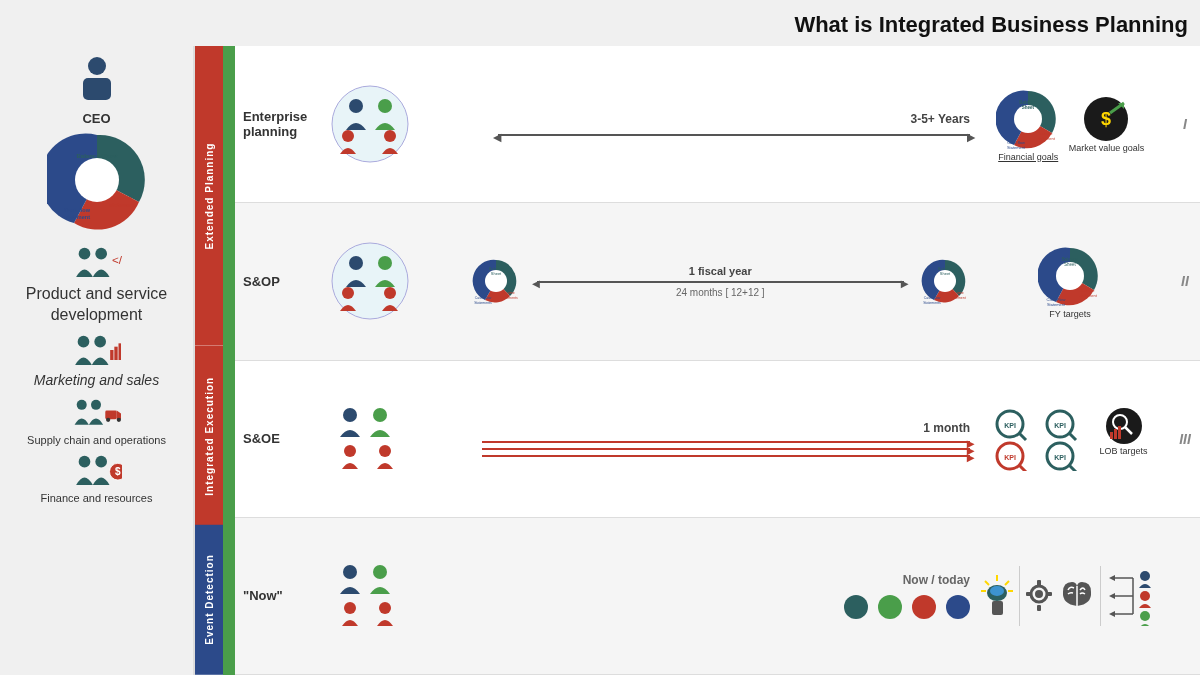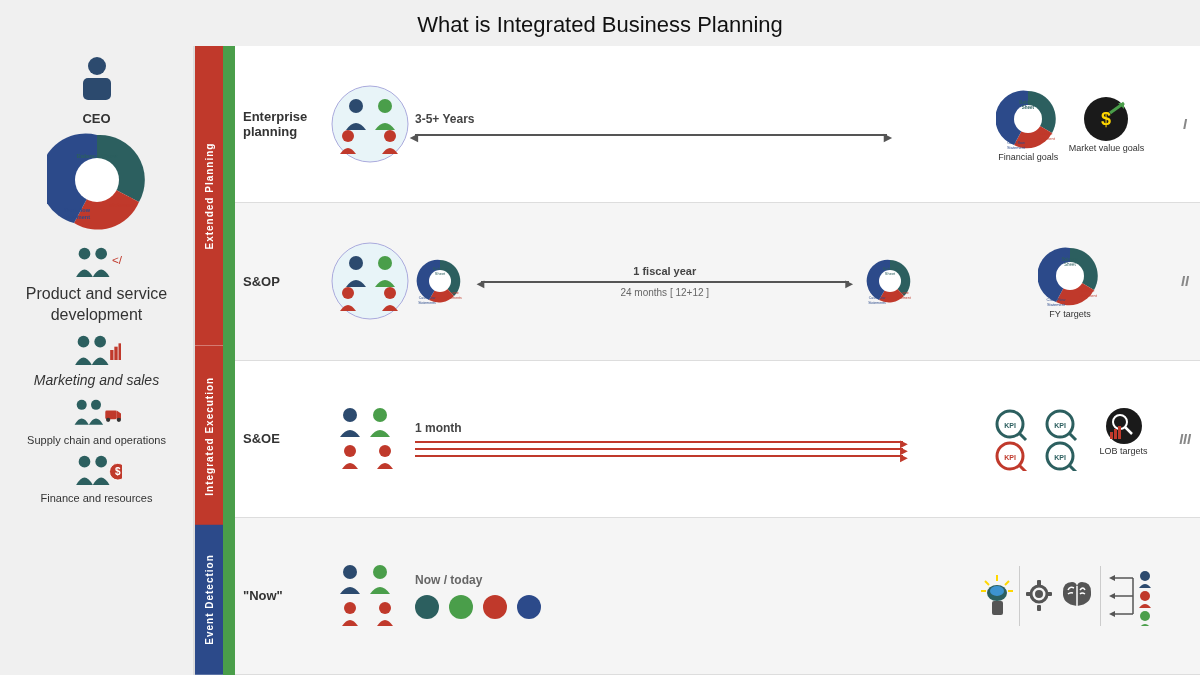--- a/index.html
+++ b/index.html
@@ -6,23 +6,23 @@
     body {
       font-family: 'Segoe UI', Arial, sans-serif;
       background: #f0f0f0;
       width: 1200px;
       height: 675px;
       overflow: hidden;
       display: flex;
       flex-direction: column;
     }
     .main-title {
-      text-align: center;
+      text-align: right;
       font-size: 22px;
-      font-weight: normal;
+      font-weight: bold;
       padding: 12px 12px 8px;
       color: #111;
     }
     .content-area {
       display: flex;
       flex: 1;
       overflow: hidden;
     }
     
     .sidebar {
@@ -148,21 +148,21 @@
       justify-content: center;
       align-items: center;
       flex-shrink: 0;
       gap: 2px;
       padding: 2px;
     }
     .row-timeline {
       flex: 1;
       display: flex;
       flex-direction: column;
-      align-items: flex-start;
+      align-items: flex-end;
       justify-content: center;
       position: relative;
       height: 100%;
     }
     .row-right {
       width: 200px;
       display: flex;
       align-items: center;
       justify-content: center;
       gap: 8px;
@@ -367,21 +367,21 @@
                 <path d="M32,32 L56,46 A28,28 0 0,1 18,58 Z" fill="#c0392b"></path>
                 <path d="M32,32 L18,58 A28,28 0 0,1 32,4 Z" fill="#2c4a8a"></path>
                 <circle cx="32" cy="32" r="14" fill="white"></circle>
                 <text x="32" y="17" text-anchor="middle" font-size="4.5" fill="#2c5f5f" font-weight="bold">Balance</text>
                 <text x="32" y="22" text-anchor="middle" font-size="4.5" fill="#2c5f5f" font-weight="bold">Sheet</text>
                 <text x="50" y="48" text-anchor="middle" font-size="4" fill="#c0392b">Income</text>
                 <text x="50" y="53" text-anchor="middle" font-size="4" fill="#c0392b">statement</text>
                 <text x="20" y="57" text-anchor="middle" font-size="4" fill="#2c4a8a">Cash flow</text>
                 <text x="20" y="62" text-anchor="middle" font-size="4" fill="#2c4a8a">Statement</text>
               </svg>
-              <div style="font-size:9px;color:#333;">Financial goals</div>
+              <div style="font-size:9px;color:#333;text-decoration:underline;">Financial goals</div>
             </div>
 
             <div class="market-value">
               <svg width="48" height="48" viewBox="0 0 48 48">
                 <circle cx="24" cy="24" r="22" fill="#1a1a1a"></circle>
                 <text x="24" y="30" text-anchor="middle" font-size="18" fill="#ffd700" font-weight="bold">$</text>
 
                 <line x1="28" y1="18" x2="42" y2="8" stroke="#4a9e4a" stroke-width="3"></line>
                 <polygon points="42,8 36,8 42,14" fill="#4a9e4a"></polygon>
               </svg>

